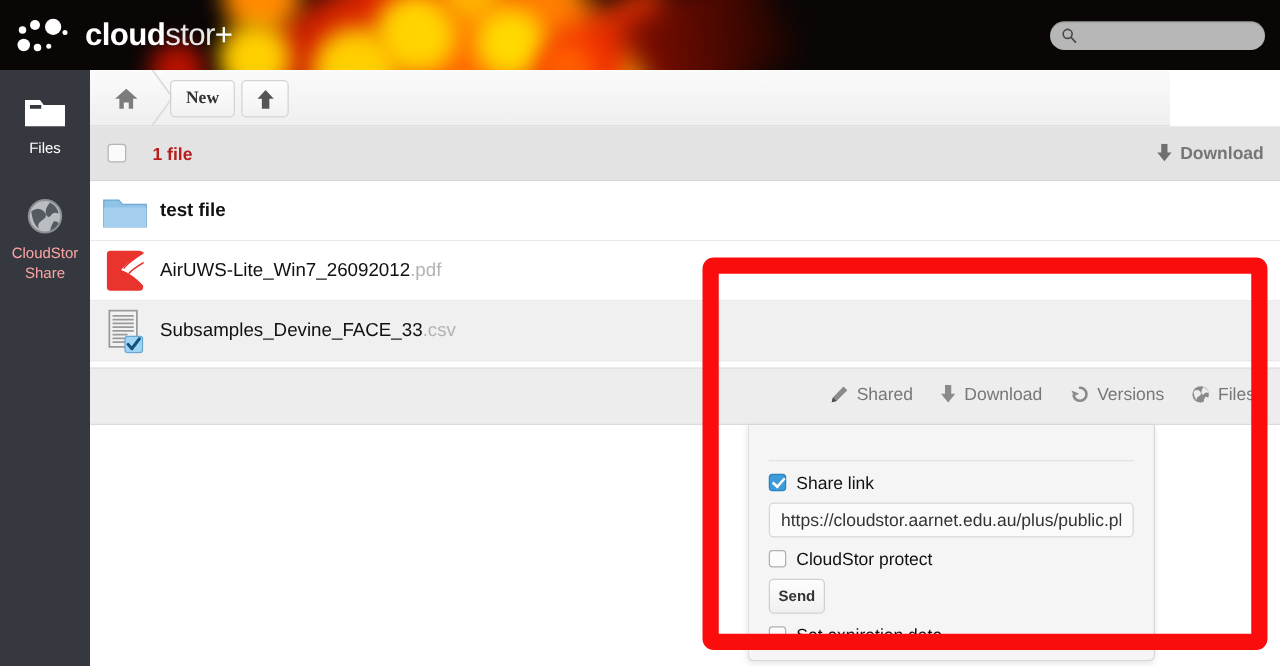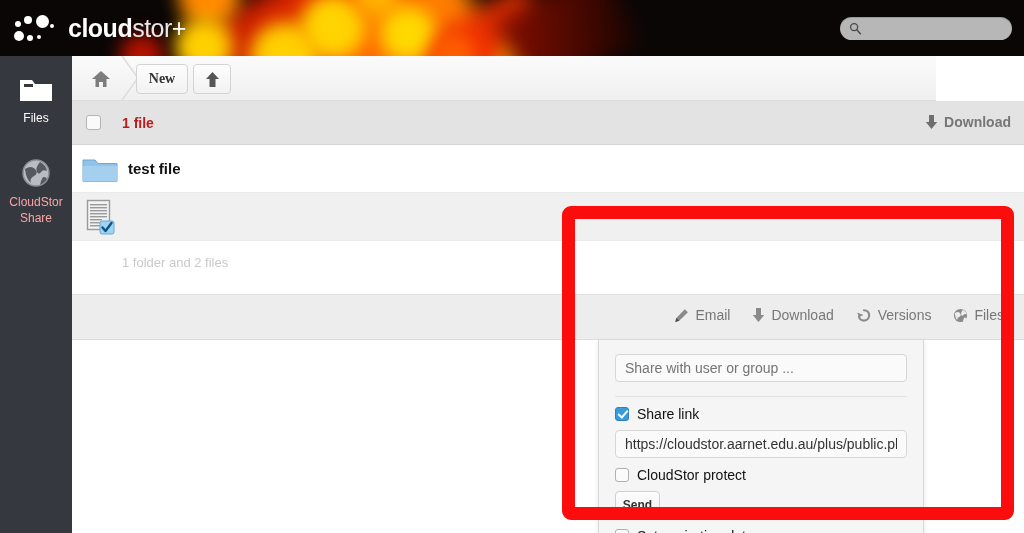--- a/index.html
+++ b/index.html
@@ -296,53 +296,69 @@
           <svg width="36" height="28" viewBox="0 0 36 28">
             <path d="M1 5 h12 l3 3.5 h19 v18 H1 Z" fill="#8fc3e8" stroke="#6fa8d0" stroke-width="1"></path>
             <path d="M1 11 h34 v15.5 H1 Z" fill="#a4cfee"></path>
           </svg>
         </div>
         <div class="row-name bold">
           <span>test file</span><span class="ext"></span>
         </div>
       </div>
 
+      <div class="row">
+        <div class="row-icon">
+          <svg width="30" height="33" viewBox="0 0 30 33">
+            <rect x="0.5" y="0.5" width="29" height="32" rx="3" fill="#e8342c"></rect>
+            <path d="M30 2 q-16 10 -18 14 q9 3 18 13 Z" fill="#ffffff"></path>
+            <path d="M30 2 q-14 9 -16 13" fill="none" stroke="#e8342c" stroke-width="1.2"></path>
+            <path d="M30 10 q-10 6 -12 9" fill="none" stroke="#e8342c" stroke-width="1.2"></path>
+          </svg>
+        </div>
+        <div class="row-name">
+          <span>AirUWS-Lite_Win7_26092012</span><span class="ext">.pdf</span>
+        </div>
+      </div>
 
       <div class="row selected">
         <div class="row-icon">
           <svg width="32" height="36" viewBox="0 0 32 36">
             <rect x="3.5" y="1.5" width="22" height="29" fill="#f2f2f2" stroke="#9a9a9a" stroke-width="1.4"></rect>
             <g fill="#9a9a9a">
               <rect x="6" y="5" width="17" height="1.4"></rect>
               <rect x="6" y="8" width="17" height="1.4"></rect>
               <rect x="6" y="11" width="17" height="1.4"></rect>
               <rect x="6" y="14" width="17" height="1.4"></rect>
               <rect x="6" y="17" width="17" height="1.4"></rect>
               <rect x="6" y="20" width="12" height="1.4"></rect>
               <rect x="6" y="23" width="17" height="1.4"></rect>
               <rect x="6" y="26" width="10" height="1.4"></rect>
             </g>
             <rect x="16" y="22" width="14" height="13" rx="2" fill="#9fd4f5" stroke="#6aa9cf" stroke-width="1"></rect>
             <path d="M18.5 28.5 L21.5 32 L27.5 24" fill="none" stroke="#11527e" stroke-width="2.4" stroke-linecap="round" stroke-linejoin="round"></path>
           </svg>
         </div>
+        <div class="row-name">
+          <span>Subsamples_Devine_FACE_33</span><span class="ext">.csv</span>
+        </div>
       </div>
 
       <div class="list-footer">1 folder and 2 files</div>
     </div>
 
     <div class="action-bar">
       <div class="actions">
 
         <div class="action">
           <svg width="15" height="15" viewBox="0 0 16 16">
             <path d="M11.5 1.2 L14.8 4.5 L5.6 13.7 L1.4 14.8 L2.5 10.6 Z" fill="#8a8a8a"></path>
             <path d="M2.5 10.6 L5.6 13.7 L1.4 14.8 Z" fill="#4a4a4a"></path>
           </svg>
-          <span>Email</span>
+          <span>Shared</span>
         </div>
 
         <div class="action">
           <svg width="13" height="15" viewBox="0 0 13 15">
             <path d="M4 0 h5 v7 h3.2 L6.5 14 L0.8 7 H4 Z" fill="#8a8a8a"></path>
           </svg>
           <span>Download</span>
         </div>
 
         <div class="action">
@@ -359,21 +375,20 @@
             <path d="M2 5.5 q3.5 -2.5 5.5 0 q2 2.5 -1 4 q-3 1.5 -1.5 4 q-2.5 -2.5 -3 -8 Z" fill="#ededed"></path>
             <path d="M10.5 1.8 q3.5 1.8 4.2 5 q-2.5 -1 -3.6 0.6 q-1 1.6 -2.2 0 q-1 -2.2 1.6 -5.6 Z" fill="#ededed"></path>
             <path d="M12 10 q3 0 2.4 2.4 q-1.8 2.2 -4 2.4 q0.6 -3 1.6 -4.8 Z" fill="#ededed"></path>
           </svg>
           <span>Files</span>
         </div>
       </div>
     </div>
 
     <div class="share-panel">
-      <input class="sp-input" type="text" placeholder="Share with user or group ..." style="">
 
       <div class="sp-divider"></div>
 
       <div class="sp-check-row">
         <span class="cb on"></span>
         <span>Share link</span>
       </div>
 
       <div class="sp-linkrow">
         <input class="sp-input" type="text" style="color: rgb(51, 51, 51);" value="https://cloudstor.aarnet.edu.au/plus/public.php?se">

